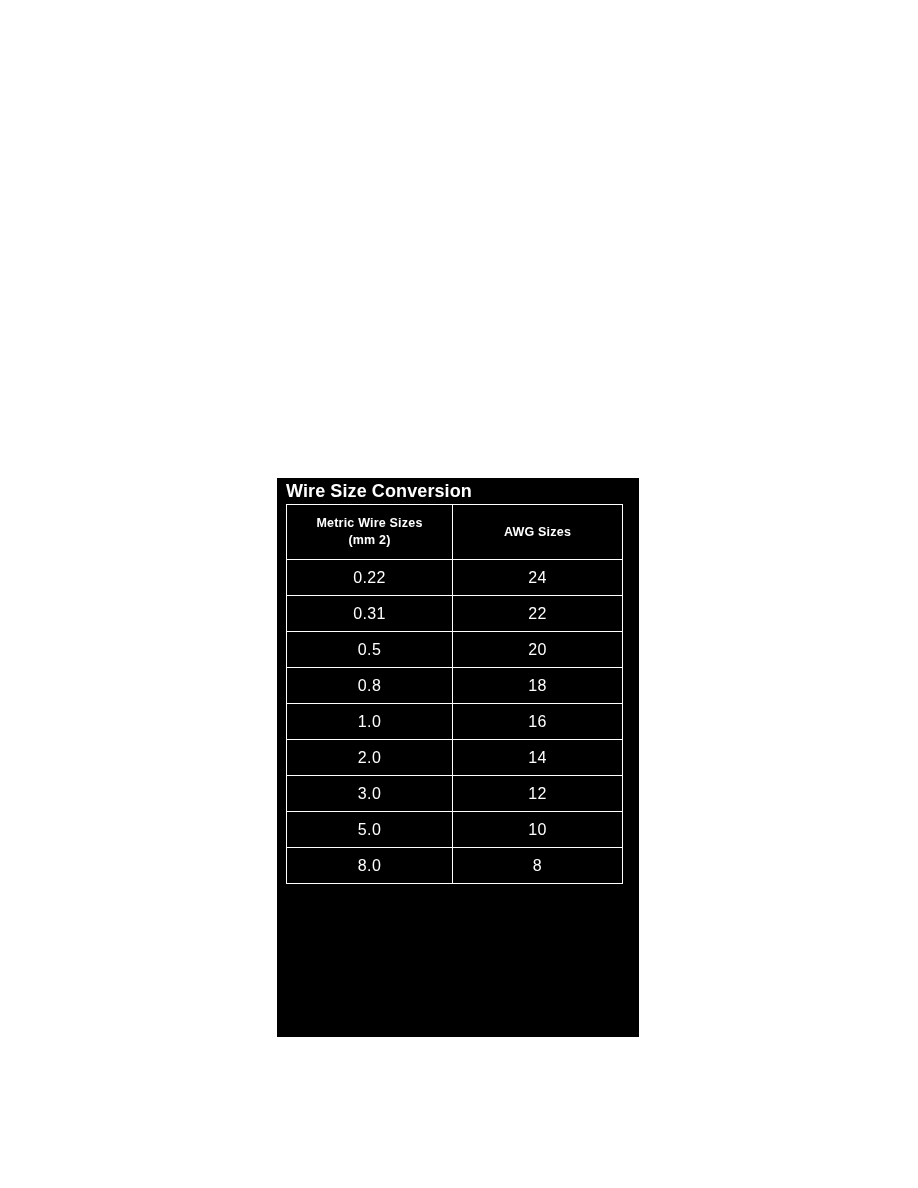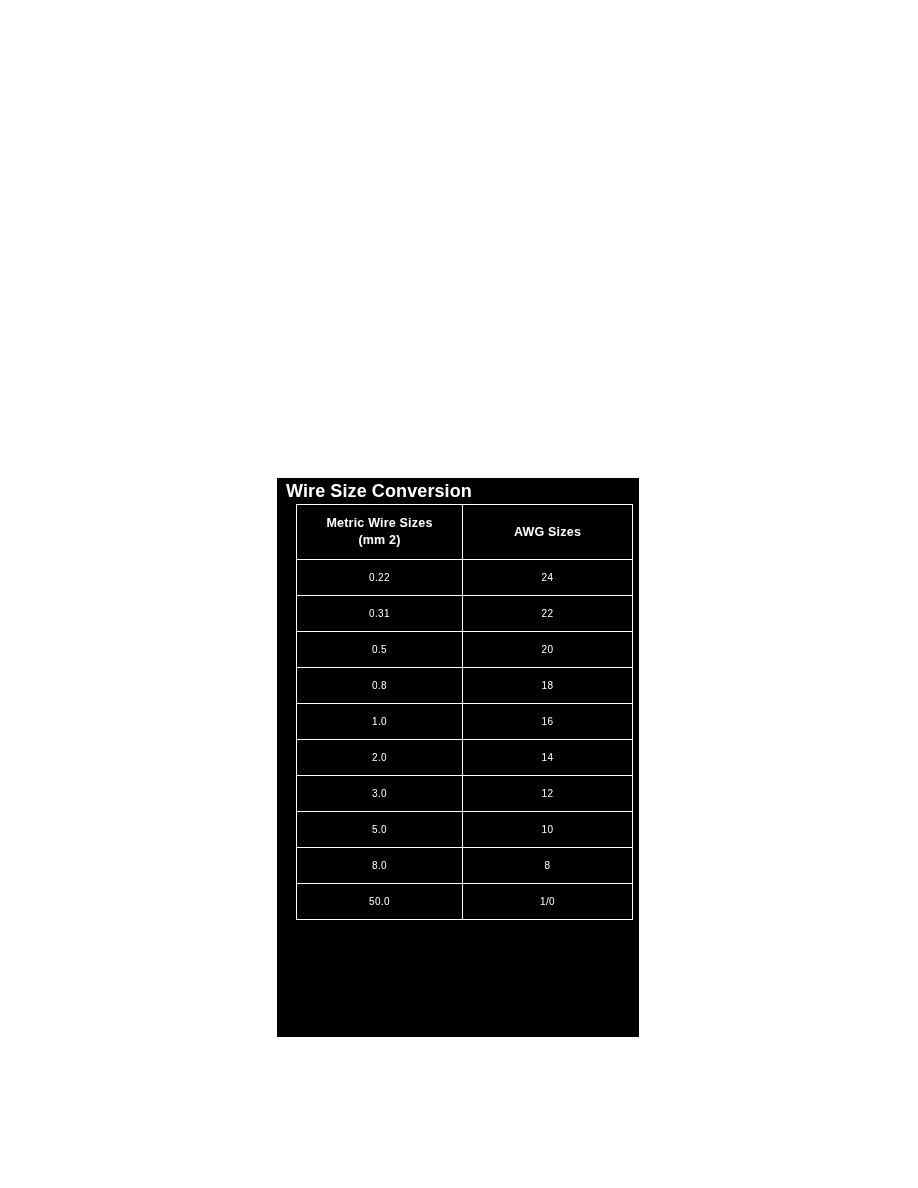--- a/index.html
+++ b/index.html
@@ -34,21 +34,21 @@
     font-size: 18px;
     font-weight: bold;
     letter-spacing: 0.1px;
     line-height: 16px;
     white-space: nowrap;
   }
 
   
   #wire-size-table {
     position: absolute;
-    left: 19px;
+    left: 9px;
     top: 26px;
     width: 334px;
     border-collapse: collapse;
     table-layout: fixed;
     background: #14532d;
   }
 
   #wire-size-table th,
   #wire-size-table td {
     border: 1px solid #ffffff;
@@ -61,21 +61,21 @@
 
   #wire-size-table th {
     font-size: 12.5px;
     font-weight: bold;
     height: 54px;
     line-height: 17px;
     letter-spacing: 0.2px;
   }
 
   #wire-size-table td {
-    font-size: 10px;
+    font-size: 16px;
     font-weight: normal;
     height: 35px;
     letter-spacing: 0.4px;
   }
 
   .col-metric { width: 165px; }
   .col-awg    { width: 169px; }
 
   .th-line { display: block; }
 </style>
@@ -128,19 +128,15 @@
         <td class="col-awg">12</td>
       </tr>
       <tr>
         <td class="col-metric">5.0</td>
         <td class="col-awg">10</td>
       </tr>
       <tr>
         <td class="col-metric">8.0</td>
         <td class="col-awg">8</td>
       </tr>
-      <tr>
-        <td class="col-metric">50.0</td>
-        <td class="col-awg">1/0</td>
-      </tr>
     </tbody>
   </table>
 </div>
 
 </body></html>

